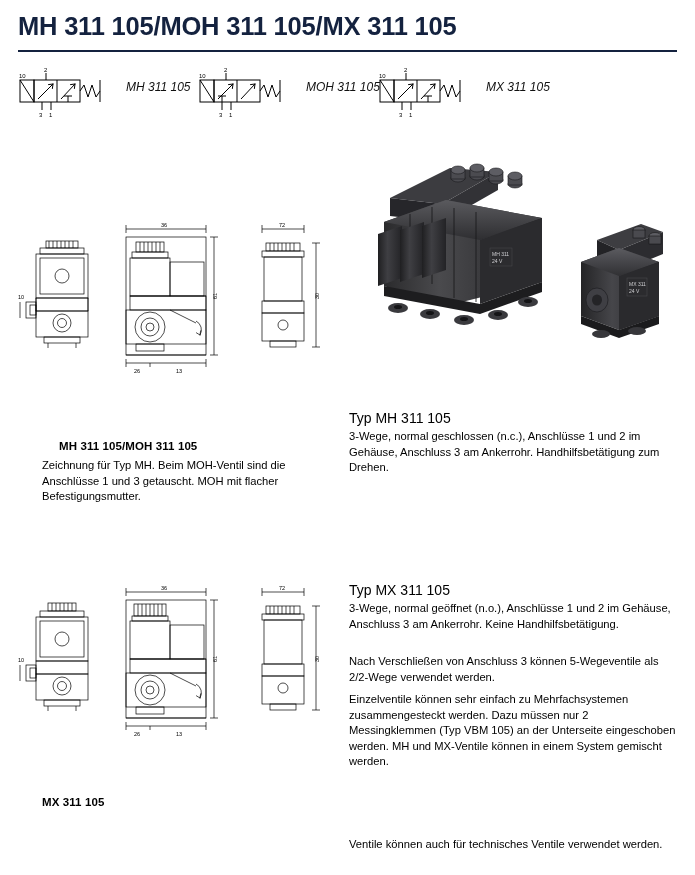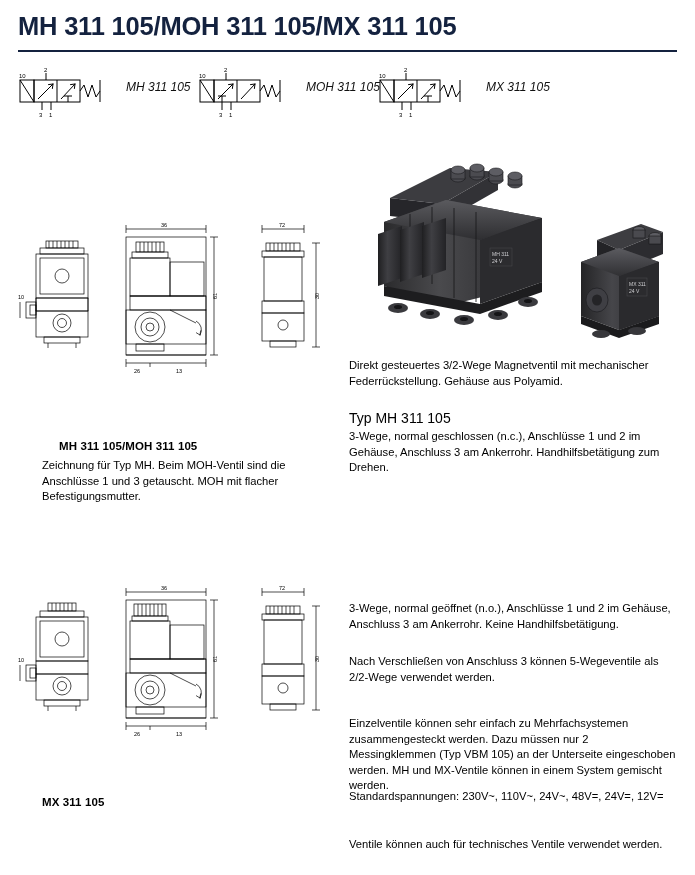--- a/index.html
+++ b/index.html
@@ -491,28 +491,27 @@
 
       <ellipse cx="30" cy="82" rx="11" ry="12" fill="#3f3f44" stroke="#1a1a1c" stroke-width="0.6"></ellipse>
       <ellipse cx="30" cy="82" rx="5" ry="5.5" fill="#242427"></ellipse>
 
       <path d="M14 98 L52 112 L92 98 L92 106 L52 120 L14 106 Z" fill="#1b1b1d"></path>
       <ellipse cx="34" cy="116" rx="9" ry="4" fill="#37373b"></ellipse>
       <ellipse cx="70" cy="113" rx="9" ry="4" fill="#37373b"></ellipse>
     </svg>
   </div>
 
-  <div class="rt" style="top:358px;">Direkt gesteuertes 3/2-Wege Magnetventil mit mechanischer Federrückstellung. Gehäuse aus Polyamid.</div>
 
   <div class="rt bold" style="top:411px;">Typ MH 311 105</div>
   <div class="rt" style="top:429px;">3-Wege, normal geschlossen (n.c.), Anschlüsse 1 und 2 im Gehäuse, Anschluss 3 am Ankerrohr. Handhilfsbetätigung zum Drehen.</div>
 
 
+  <div class="rt bold" style="top:583px;">Typ MX 311 105</div>
   <div class="rt" style="top:601px;">3-Wege, normal geöffnet (n.o.), Anschlüsse 1 und 2 im Gehäuse, Anschluss 3 am Ankerrohr. Keine Handhilfsbetätigung.</div>
   <div class="rt" style="top:654px;">Nach Verschließen von Anschluss 3 können 5-Wegeventile als 2/2-Wege verwendet werden.</div>
 
-  <div class="rt" style="top:692px;margin-top:24px;">Einzelventile können sehr einfach zu Mehrfachsystemen zusammengesteckt werden. Dazu müssen nur 2 Messingklemmen (Typ VBM 105) an der Unterseite eingeschoben werden. MH und MX-Ventile können in einem System gemischt werden.</div>
-
-  <div class="rt" style="top:789px;">Standardspannungen: 230V~, 110V~, 24V~, 48V=, 24V=, 12V=</div>
+  <div class="rt" style="top:692px;">Einzelventile können sehr einfach zu Mehrfachsystemen zusammengesteckt werden. Dazu müssen nur 2 Messingklemmen (Typ VBM 105) an der Unterseite eingeschoben werden. MH und MX-Ventile können in einem System gemischt werden.</div>
+
 
   <div class="rt" style="top:837px;">Ventile können auch für technisches Ventile verwendet werden.</div>
 
 </div>
 
 </body></html>

